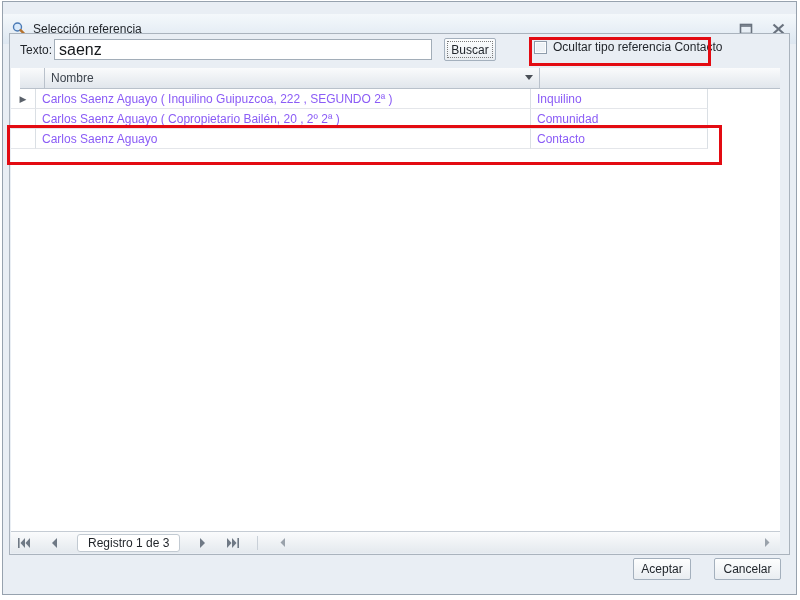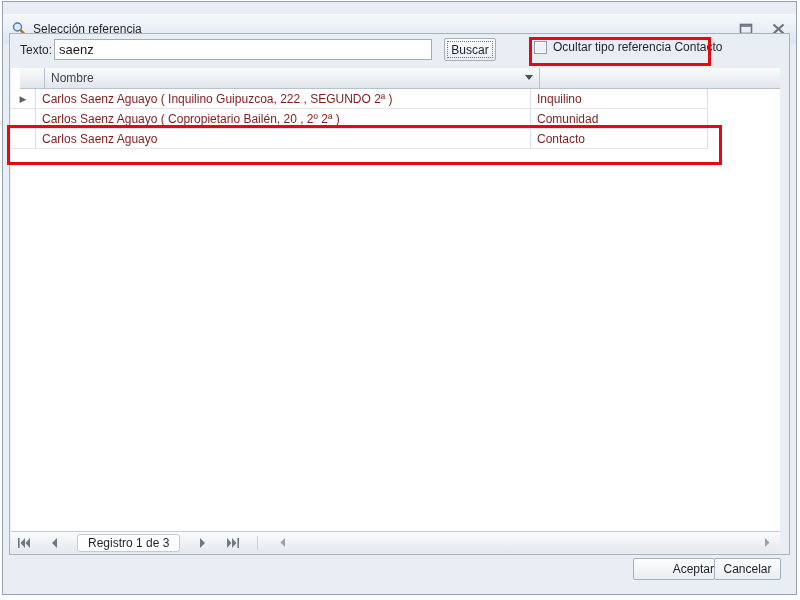--- a/index.html
+++ b/index.html
@@ -18,21 +18,21 @@
   .win-btn{ width:16px; height:14px; display:flex; align-items:center; justify-content:center; cursor:default; }
 
   .panel{
     position:absolute; left:6px; top:31px; width:781px; height:522px;
     border:1px solid #aab3bd; background:#e9eef4;
   }
   .search-row{ position:absolute; left:0; top:0; right:0; height:33px; }
   .lbl-texto{ position:absolute; left:10px; top:9px; font-size:12px; color:#1f2328; }
   .txt-input{
     position:absolute; left:44px; top:5px; width:378px; height:21px;
-    border:1px solid #a2adb8; background:#fff; font-size:13px; padding:0 4px;
+    border:1px solid #a2adb8; background:#fff; font-size:16px; padding:0 4px;
     font-family:"Liberation Sans", sans-serif; color:#15181c;
   }
   .btn{
     border:1px solid #a4b0bd; border-radius:2px;
     background:linear-gradient(#fdfefe,#e9edf1);
     font-size:12px; color:#21262c; text-align:center;
     font-family:"Liberation Sans", sans-serif;
   }
   .btn-buscar{
     position:absolute; left:434px; top:4px; width:52px; height:23px;
@@ -57,41 +57,41 @@
     position:relative;
   }
   .c-sel{ width:25px; flex:0 0 25px; padding-left:0; }
   .c-nombre{ width:495px; flex:0 0 495px; }
   .c-tipo{ width:177px; flex:0 0 177px; }
   .c-fill{ flex:1 1 auto; border-right:none; }
   .drop-arrow{ position:absolute; right:6px; top:7px; width:0; height:0;
     border-left:4px solid transparent; border-right:4px solid transparent; border-top:5px solid #4a4f56; }
   .g-row{ display:flex; height:20px; flex:0 0 20px; }
   .cell{
-    font-size:12px; color:#7f1d1d; display:flex; align-items:center; padding-left:6px;
+    font-size:12px; color:#8b5cf6; display:flex; align-items:center; padding-left:6px;
     border-right:1px solid #dadfe4; border-bottom:1px solid #e4e6ea; white-space:nowrap; overflow:hidden;
   }
   .cell.c-sel{ justify-content:center; padding-left:0; color:#5a616a; font-size:9px; }
   .row-fill{ flex:1 1 auto; }
   .g-empty{ flex:1 1 auto; background:#fff; }
   .g-pager{
     flex:0 0 22px; border-top:1px solid #c5ccd4;
     background:linear-gradient(#fafbfc,#e4e9ee);
     display:flex; align-items:center; padding:0 4px; gap:12px;
   }
   .nav-btn{ width:18px; height:16px; display:flex; align-items:center; justify-content:center; }
   .rec-label{
     background:#fff; border:1px solid #c2cad2; border-radius:3px;
     font-size:12px; color:#1f2328; padding:1px 10px; margin:0 2px; white-space:nowrap;
   }
   .pager-sep{ width:1px; height:14px; background:#c9d0d8; margin:0 3px; }
   .pager-spacer{ flex:1 1 auto; }
 
   .footer-btn{ position:absolute; height:22px; }
-  .btn-aceptar{ left:630px; top:556px; width:82px;text-align:right; }
+  .btn-aceptar{ left:630px; top:556px; width:58px; }
   .btn-cancelar{ left:711px; top:556px; width:67px; }
 
   .annotation{ position:absolute; border:3px solid #e30b12; background:transparent; z-index:50; pointer-events:none; }
   .anno-1{ left:526px; top:35px; width:182px; height:29px; }
   .anno-2{ left:4px; top:123px; width:715px; height:40px; }
 </style>
 </head>
 <body>
 
 <div class="window">

